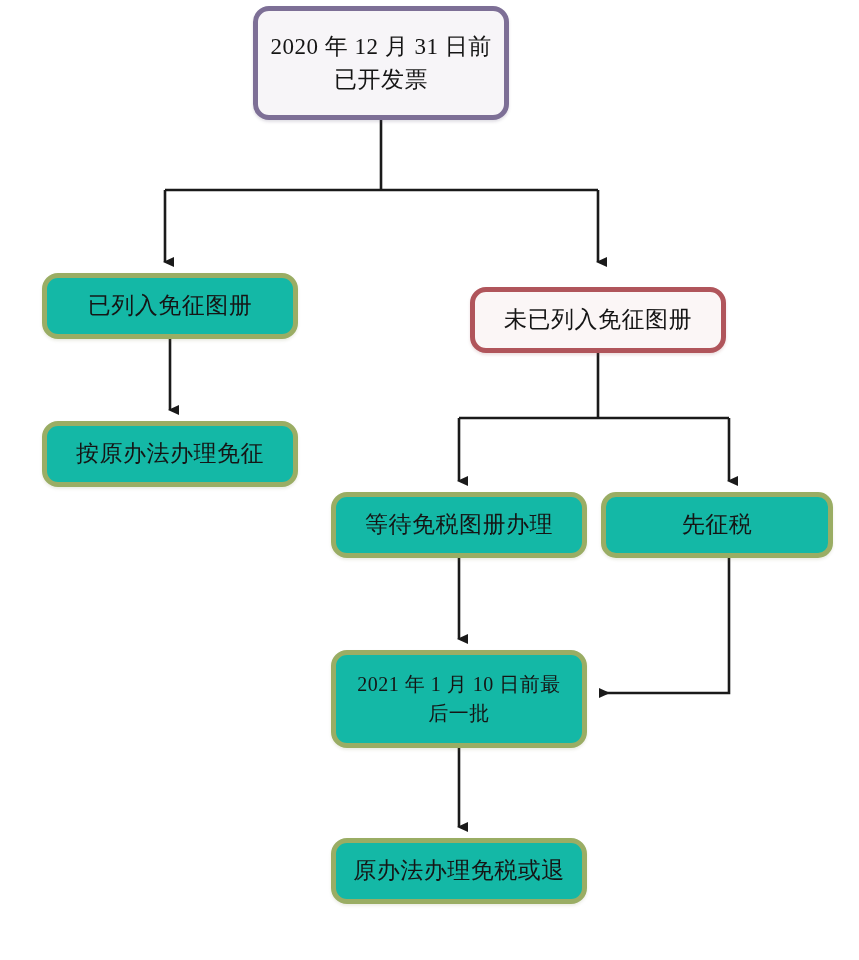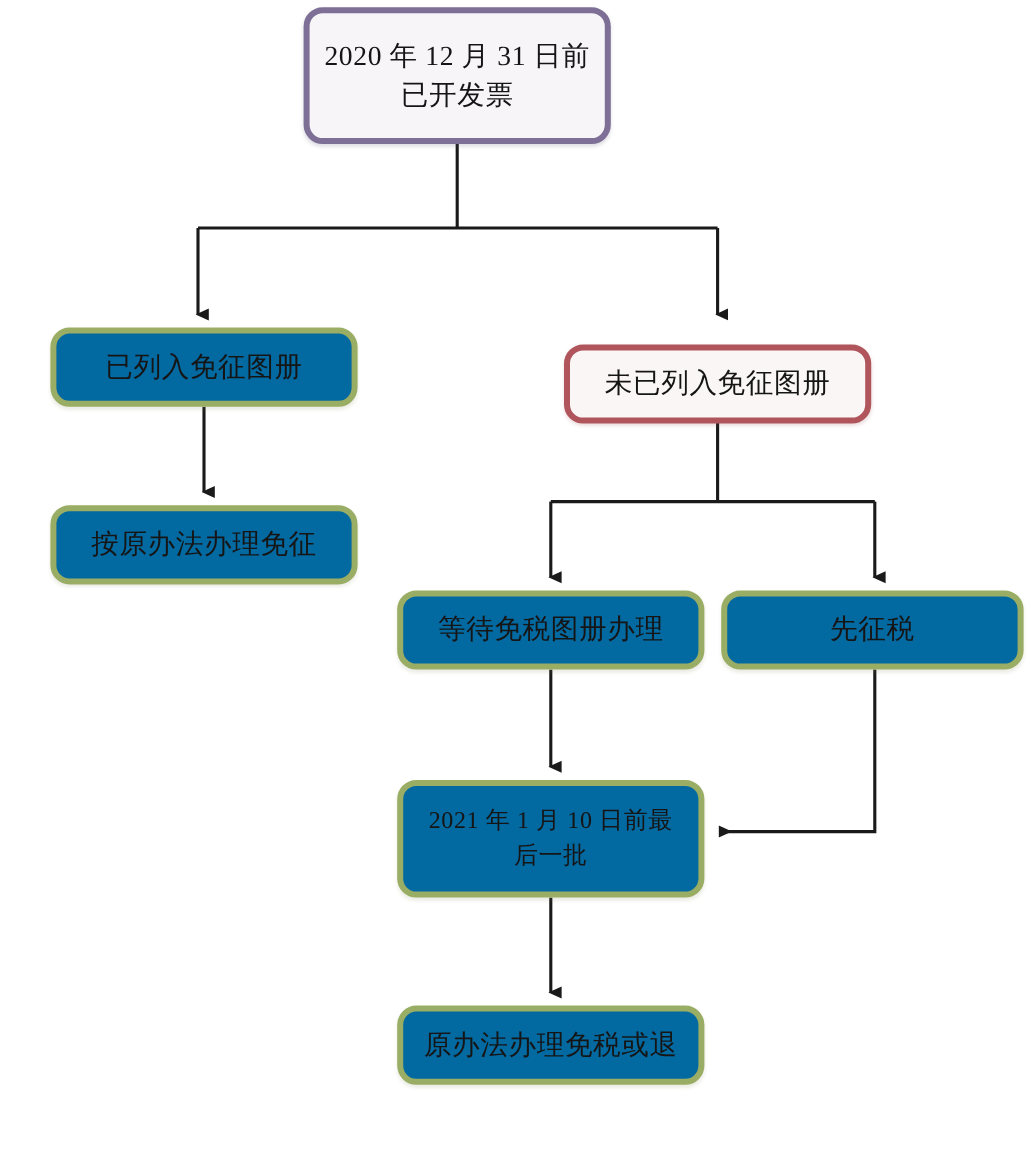--- a/index.html
+++ b/index.html
@@ -47,21 +47,21 @@
     padding: 0 8px;
     white-space: pre-line;
   }
   .node-purple {
     border-color: #7d6f96;
     background: #f7f5f8;
     box-shadow: 0 2px 3px rgba(90,80,110,0.18);
   }
   .node-green {
     border-color: #9aad64;
-    background: #0369a1;
+    background: #14b8a6;
     box-shadow: 0 2px 3px rgba(120,130,80,0.14);
   }
   .node-red {
     border-color: #b0555b;
     background: #fbf6f6;
     box-shadow: 0 2px 3px rgba(150,80,85,0.18);
   }
   .fs-22 { font-size: 20px; }
   .fs-23 { font-size: 23px; }
 </style>
@@ -125,21 +125,21 @@
   </div>
 
   <div class="node node-green fs-23" style="left:331px; top:492px; width:256px; height:66px;">
     <span class="label">等待免税图册办理</span>
   </div>
 
   <div class="node node-green fs-23" style="left:42px; top:421px; width:256px; height:66px;">
     <span class="label">按原办法办理免征</span>
   </div>
 
-  <div class="node node-green fs-23" style="left:601px; top:492px; width:252px; height:66px;">
+  <div class="node node-green fs-23" style="left:601px; top:492px; width:232px; height:66px;border-radius:15px;">
     <span class="label">先征税</span>
   </div>
 
   <div class="node node-green fs-22" style="left:331px; top:650px; width:256px; height:98px;">
     <span class="label">2021 年 1 月 10 日前最
 后一批</span>
   </div>
 
   <div class="node node-green fs-23" style="left:331px; top:838px; width:256px; height:66px;">
     <span class="label">原办法办理免税或退</span>

